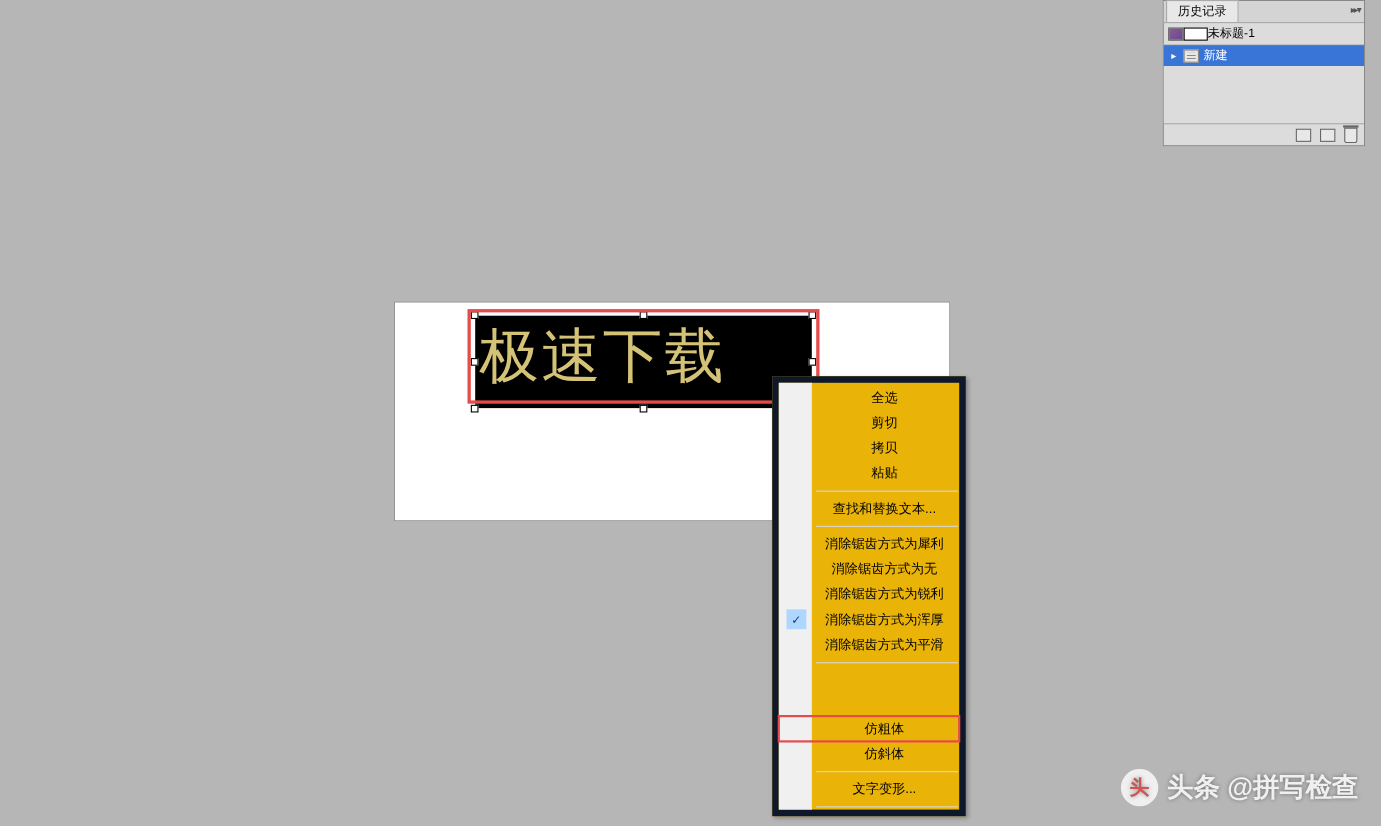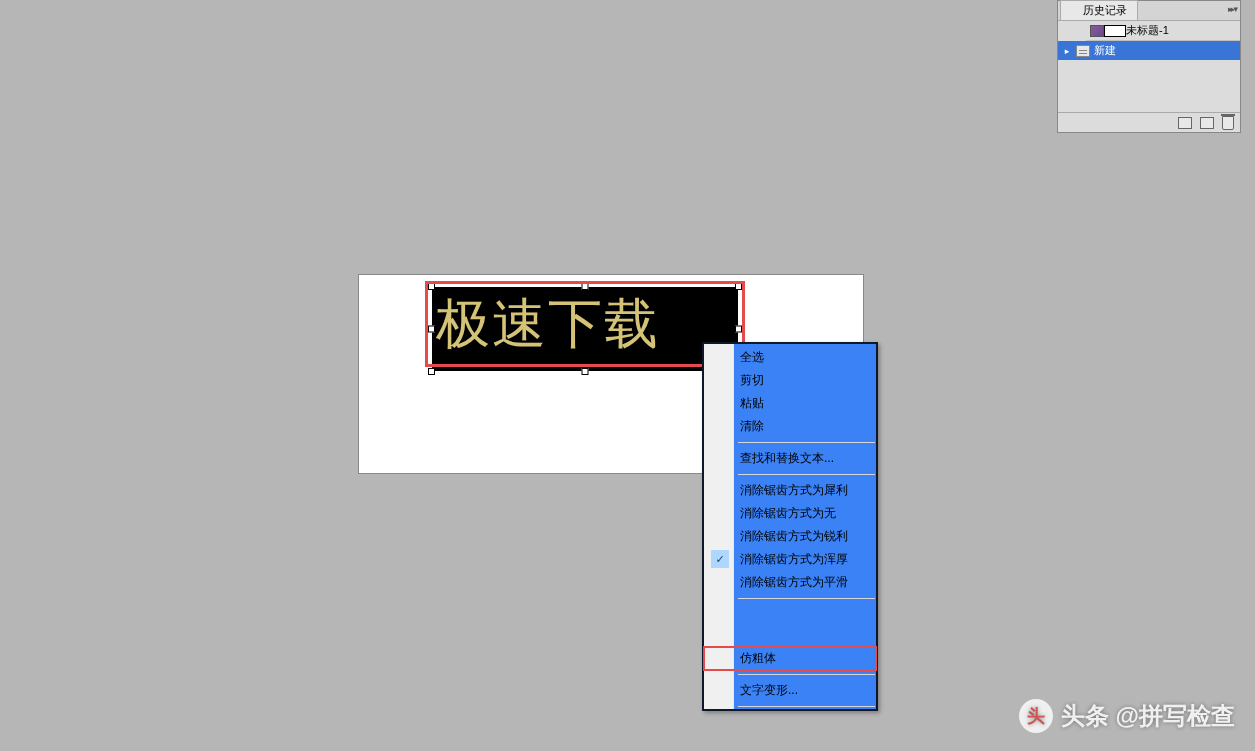--- a/index.html
+++ b/index.html
@@ -15,33 +15,33 @@
     .handle { position: absolute; width: 7px; height: 7px; background: #fff; border: 1px solid #000; }
     .h-tl { left: -4px; top: -4px; }
     .h-tm { left: 50%; top: -4px; transform: translateX(-50%); }
     .h-tr { right: -4px; top: -4px; }
     .h-ml { left: -4px; top: 50%; transform: translateY(-50%); }
     .h-mr { right: -4px; top: 50%; transform: translateY(-50%); }
     .h-bl { left: -4px; bottom: -4px; }
     .h-bm { left: 50%; bottom: -4px; transform: translateX(-50%); }
     .h-br { right: -4px; bottom: -4px; }
     
-    .context-menu { position: absolute; left: 702px; top: 342px; width: 176px; background: #3b82f6; border: 2px solid #0f172a; box-shadow: 2px 2px 4px rgba(0,0,0,0.3); font-size: 12px; z-index: 10; }
+    .context-menu { position: absolute; left: 702px; top: 342px; width: 176px; background: #eab308; border: 6px solid #0f172a; box-shadow: 2px 2px 4px rgba(0,0,0,0.3); font-size: 12px; z-index: 10; text-align: center; }
     .menu-group { padding: 2px 0; }
     .menu-item { position: relative; padding: 3px 8px 3px 36px; cursor: default; color: #000; }
     .menu-divider { height: 1px; background: #d7d7d7; margin: 2px 1px 2px 34px; }
     .menu-check { position: absolute; left: 7px; top: 2px; width: 18px; height: 18px; background: #aed7ff; display: flex; align-items: center; justify-content: center; color: #1a3e6e; font-size: 11px; }
     .menu-item.highlighted { outline: 2px solid #e54b4b; outline-offset: -1px; margin-top: 44px; }
     .icon-col { position: absolute; left: 0; top: 0; bottom: 0; width: 30px; background: #f0f0f0; border-right: 1px solid #e8e8e8; }
     
     .history-panel { position: absolute; right: 14px; top: 0; width: 184px; background: #dcdcdc; border: 1px solid #888; font-size: 11px; }
     .history-tabbar { height: 20px; background: #d4d4d4; border-bottom: 1px solid #aaa; display: flex; align-items: flex-end; position: relative; }
-    .history-tab { background: #e8e8e8; border: 1px solid #aaa; border-bottom: none; padding: 2px 10px 2px 22px; font-size: 11px; margin-left: 2px; }
+    .history-tab { background: #e8e8e8; border: 1px solid #aaa; border-bottom: none; padding: 2px 10px 2px 10px; font-size: 11px; margin-left: 2px; }
     .history-expand { position: absolute; right: 4px; top: 3px; font-size: 9px; color: #555; letter-spacing: -2px; }
-    .history-doc-row { display: flex; align-items: center; height: 20px; border-bottom: 1px solid #c0c0c0; padding: 0 4px; gap: 0; margin-left: 28px; }
+    .history-doc-row { display: flex; align-items: center; height: 20px; border-bottom: 1px solid #c0c0c0; padding: 0 4px; gap: 0; }
     .doc-icon { width: 14px; height: 12px; background: linear-gradient(135deg, #8a5a9a 0%, #6a4a8a 100%); border: 1px solid #555; }
     .doc-swatch { width: 22px; height: 12px; background: #fff; border: 1px solid #000; }
     .history-step { display: flex; align-items: center; height: 19px; background: #3875d7; color: #fff; padding: 0 4px; gap: 4px; }
     .step-arrow { width: 10px; display: inline-flex; justify-content: center; color: #fff; font-size: 9px; }
     .step-icon { width: 14px; height: 12px; background: #e8e8e8; border: 1px solid #888; position: relative; }
     .step-icon::before { content: ""; position: absolute; left: 2px; top: 2px; right: 2px; bottom: 2px; background: repeating-linear-gradient(0deg, #888 0 1px, transparent 1px 3px); }
     .history-body { height: 52px; background: #dcdcdc; }
     .history-footer { height: 20px; border-top: 1px solid #aaa; display: flex; justify-content: flex-end; align-items: center; gap: 8px; padding: 0 6px; }
     .footer-icon { width: 14px; height: 12px; border: 1px solid #666; background: #e8e8e8; }
     .trash-icon { width: 12px; height: 14px; border: 1px solid #666; background: #e8e8e8; border-radius: 0 0 2px 2px; position: relative; }
@@ -67,41 +67,42 @@
   <div class="handle h-br"></div>
 </div>
 
 <div class="text-box-outline"></div>
 
 <div class="context-menu">
   <div class="icon-col"></div>
   <div class="menu-group">
     <div class="menu-item">全选</div>
     <div class="menu-item">剪切</div>
+    <div class="menu-item">拷贝</div>
     <div class="menu-item">粘贴</div>
-    <div class="menu-item">清除</div>
   </div>
   <div class="menu-divider"></div>
   <div class="menu-group">
     <div class="menu-item">查找和替换文本...</div>
   </div>
   <div class="menu-divider"></div>
   <div class="menu-group">
     <div class="menu-item">消除锯齿方式为犀利</div>
     <div class="menu-item">消除锯齿方式为无</div>
     <div class="menu-item">消除锯齿方式为锐利</div>
     <div class="menu-item">
       <span class="menu-check">✓</span>
       <span>消除锯齿方式为浑厚</span>
     </div>
     <div class="menu-item">消除锯齿方式为平滑</div>
   </div>
   <div class="menu-divider"></div>
   <div class="menu-group">
     <div class="menu-item highlighted">仿粗体</div>
+    <div class="menu-item">仿斜体</div>
   </div>
   <div class="menu-divider"></div>
   <div class="menu-group">
     <div class="menu-item">文字变形...</div>
   </div>
   <div class="menu-divider"></div>
 </div>
 
 <div class="history-panel">
   <div class="history-tabbar">

